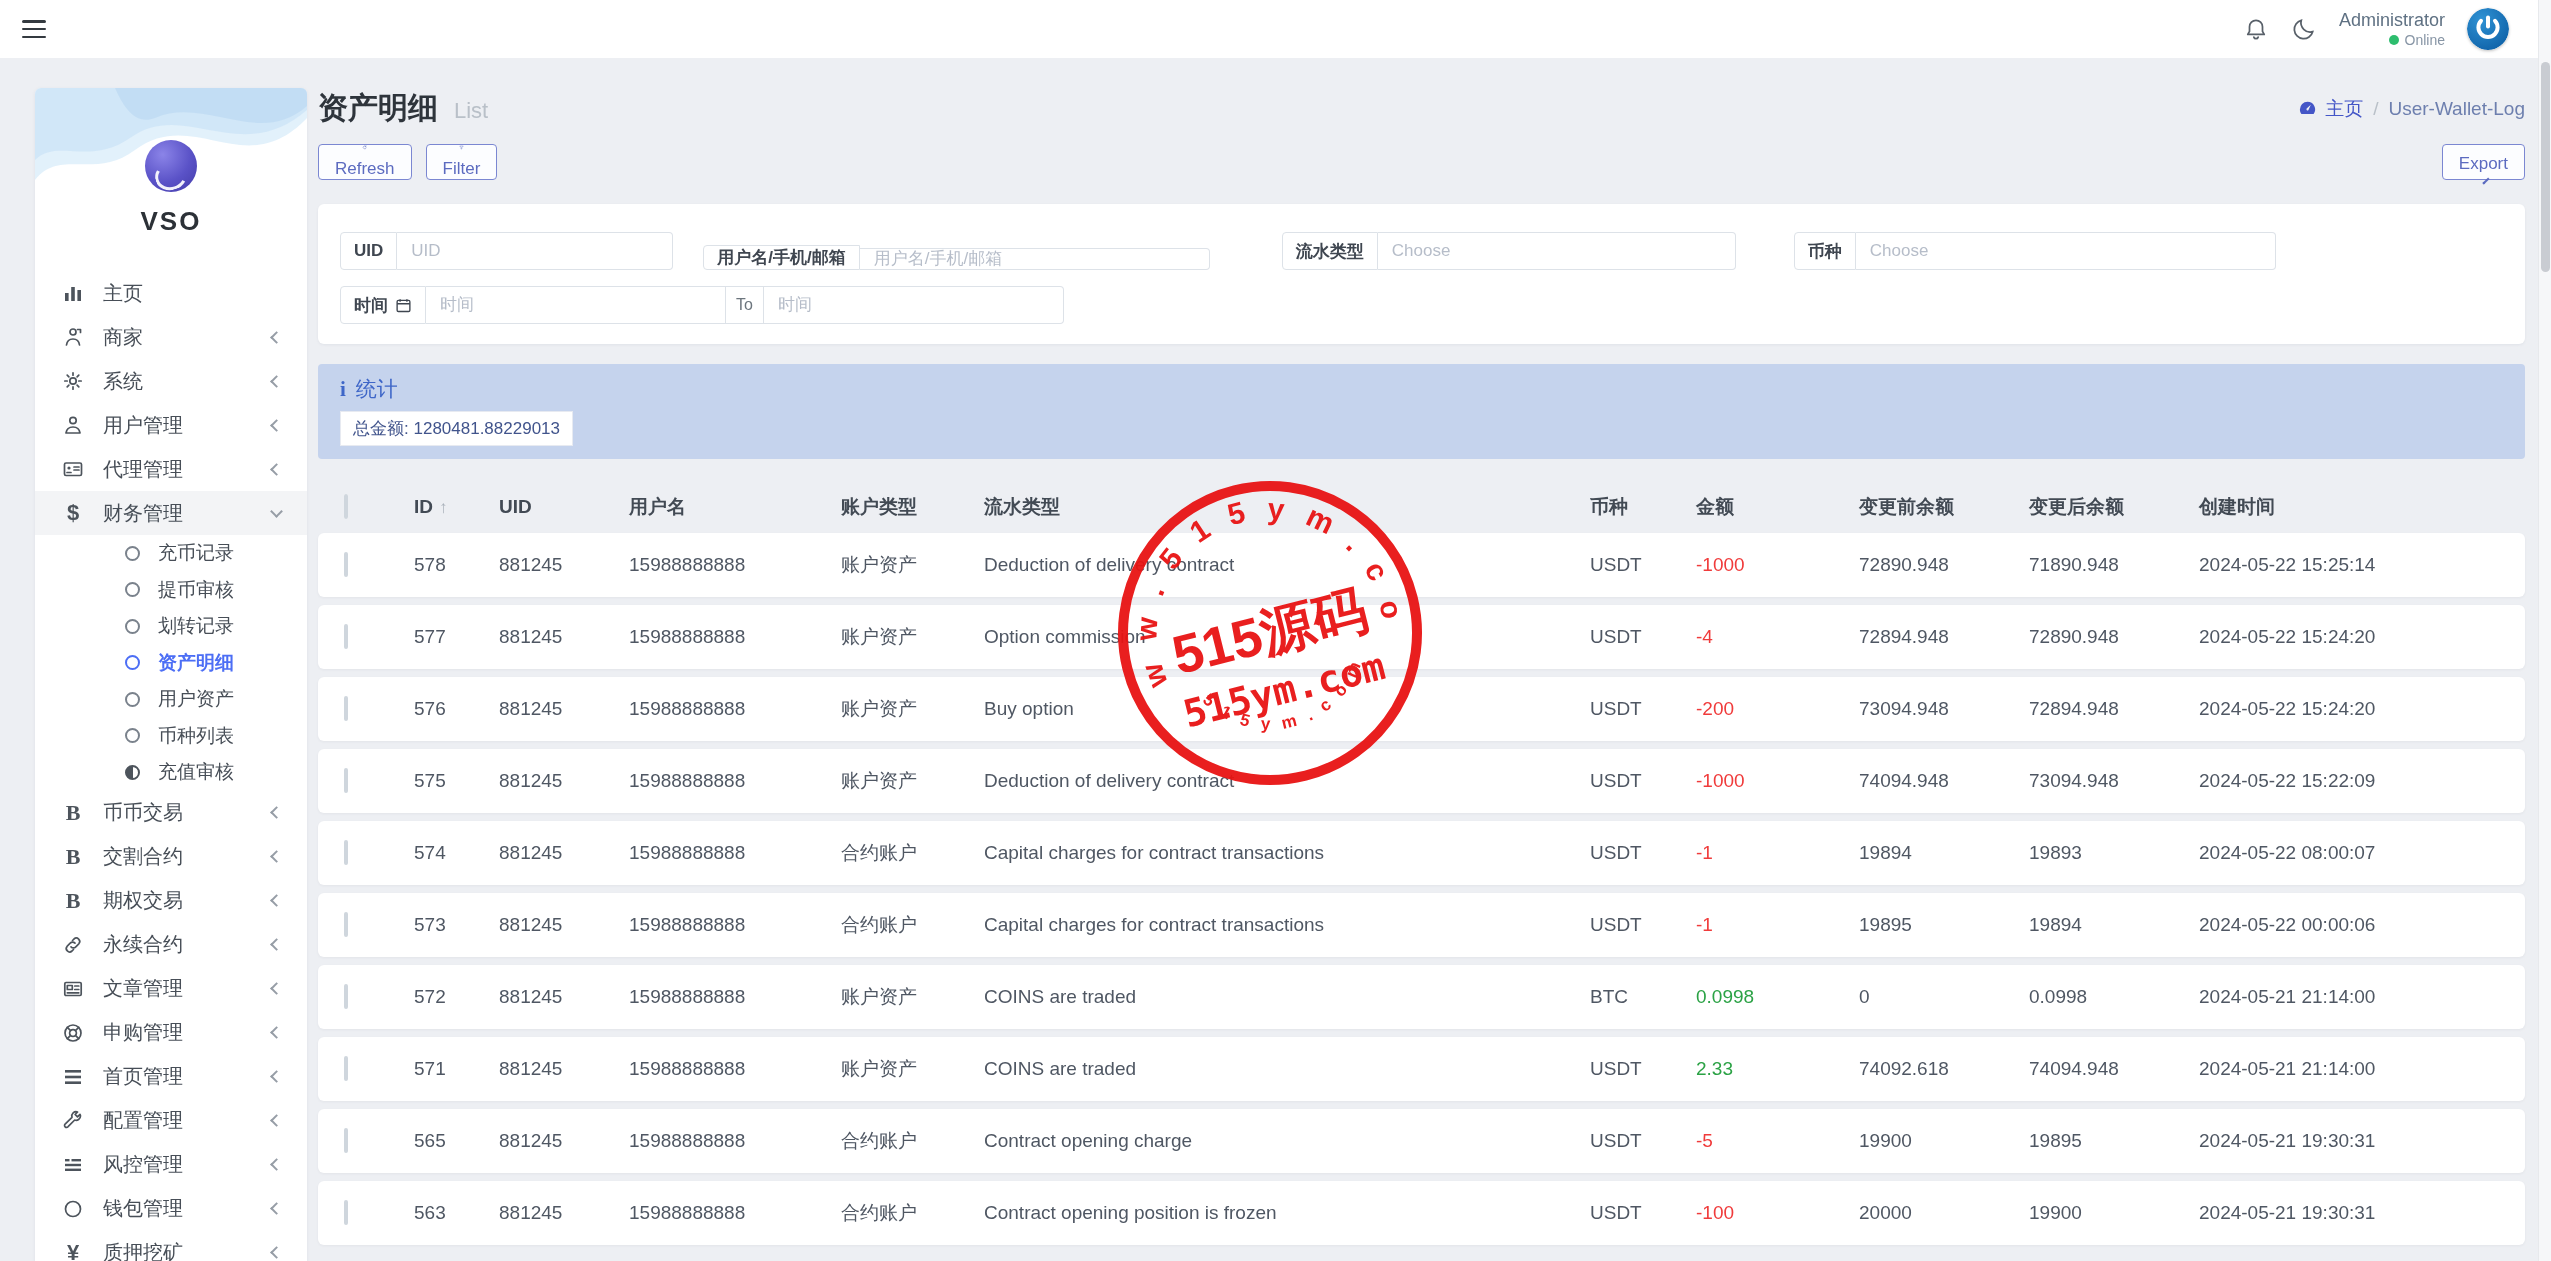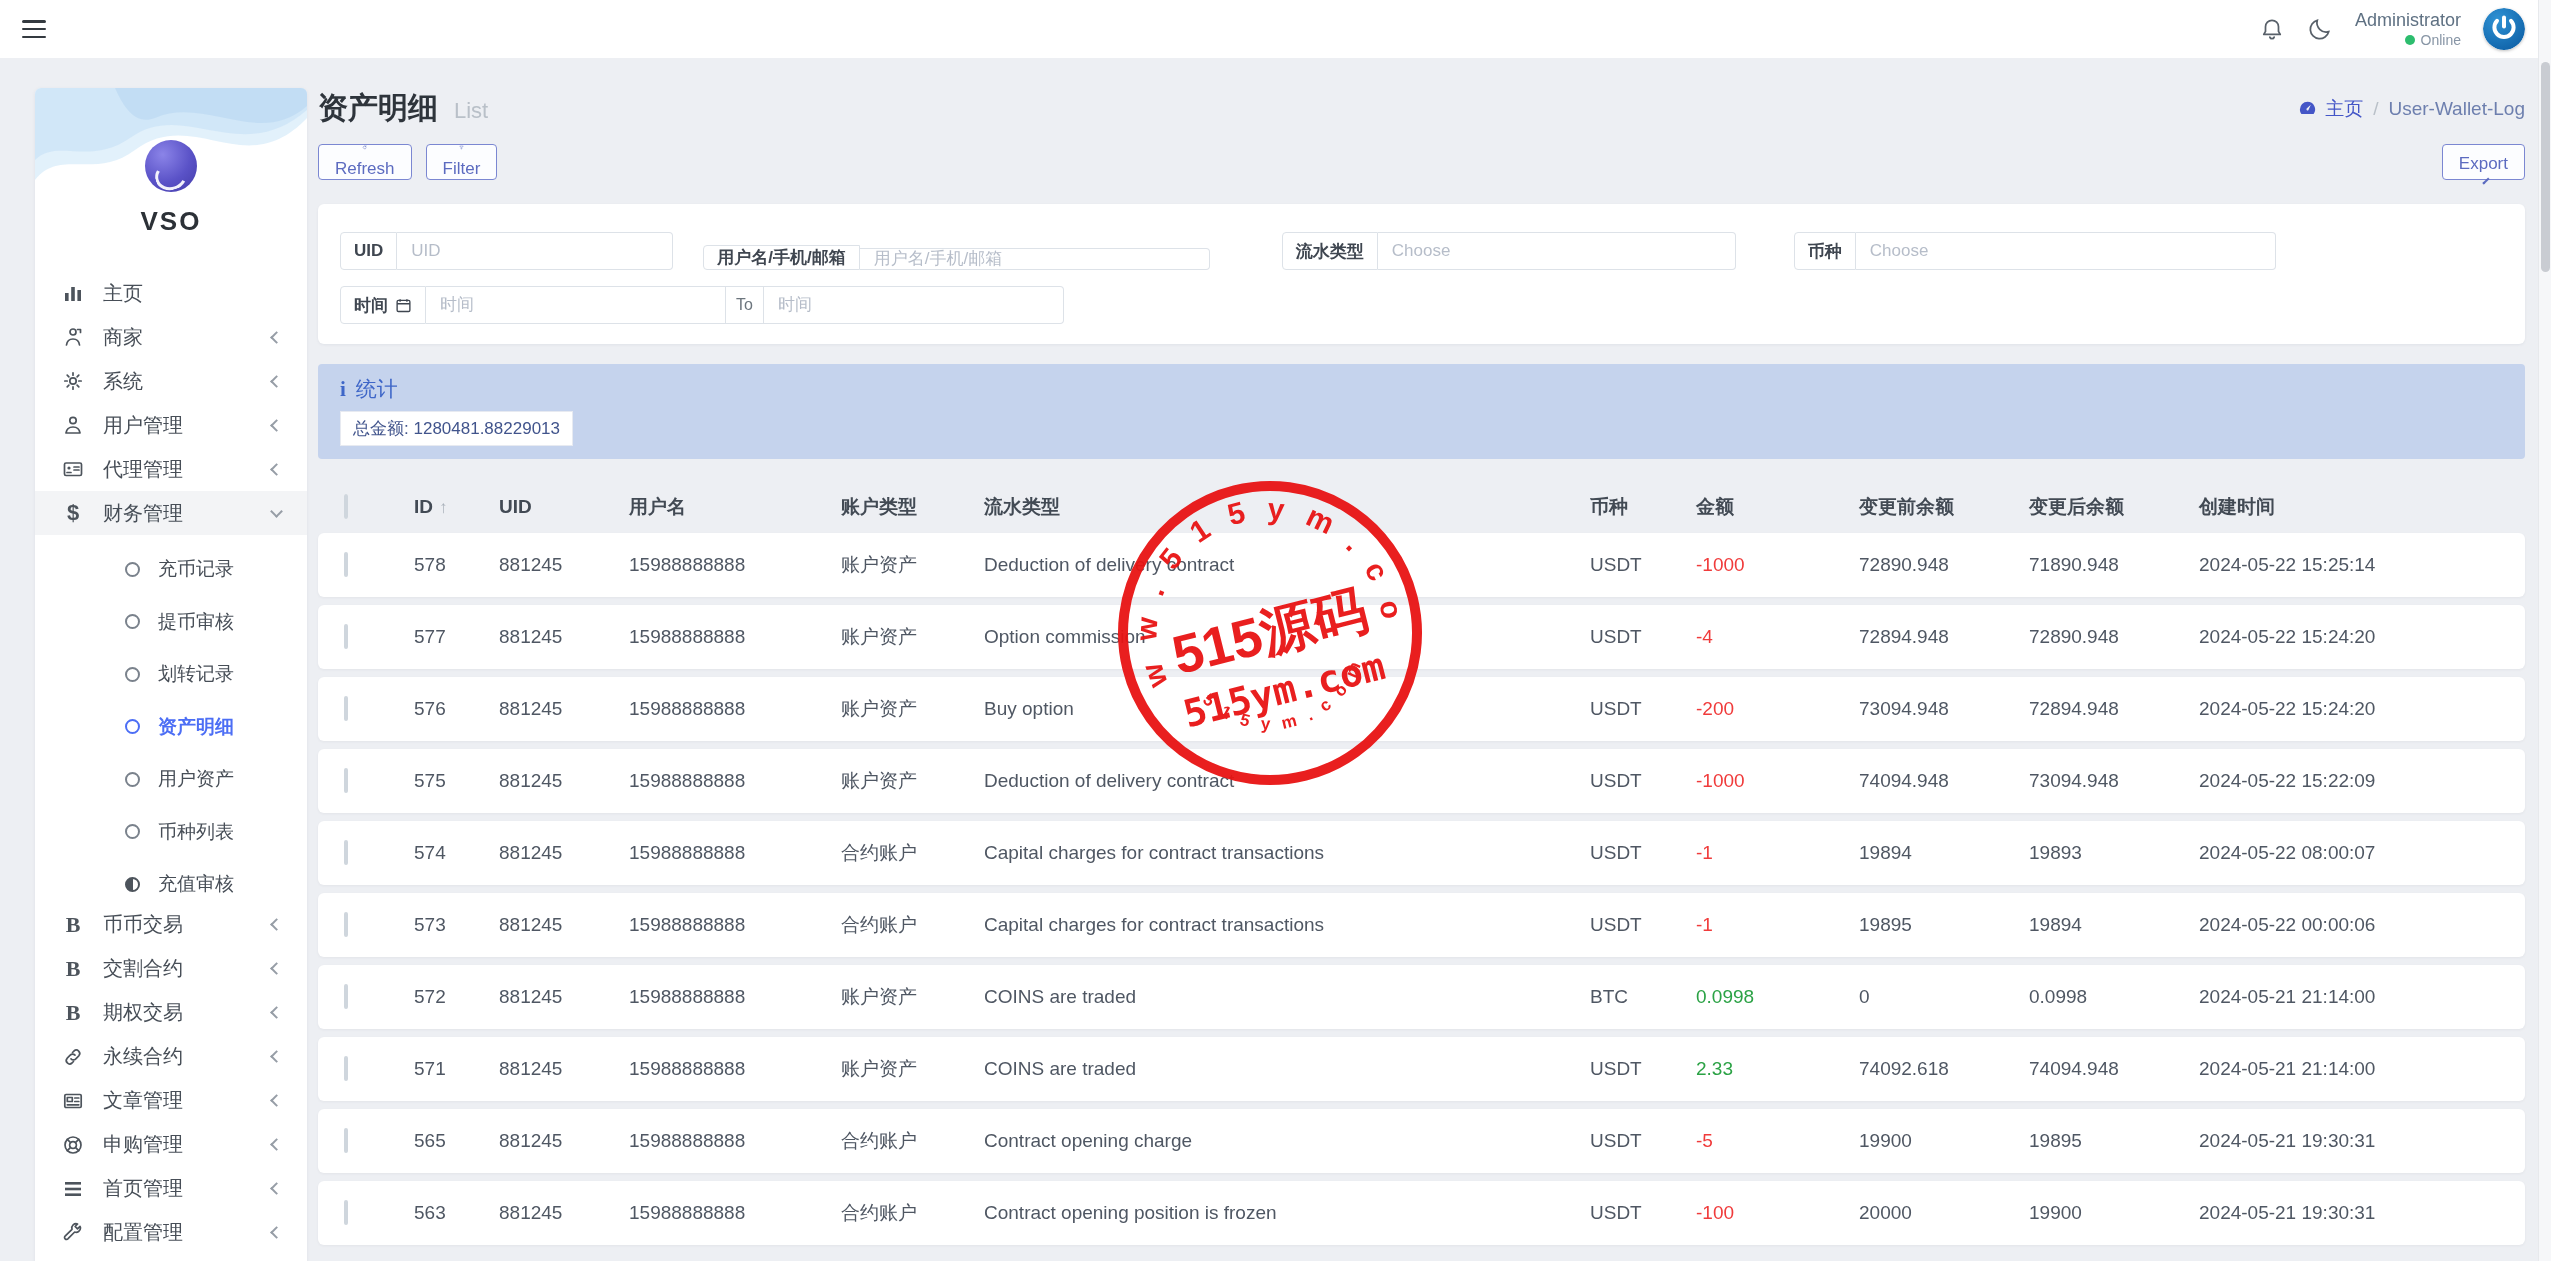--- a/index.html
+++ b/index.html
@@ -3,21 +3,21 @@
 <meta charset="utf-8">
 <style>
   * { margin:0; padding:0; box-sizing:border-box; }
   html,body { width:2551px; height:1261px; overflow:hidden; }
   body { font-family:"Liberation Sans","DejaVu Sans",sans-serif; background:#edeff3; position:relative; color:#4f5763; }
 
   
   .topbar { position:absolute; top:0; left:0; width:2551px; height:58px; background:#ffffff; z-index:5; display:flex; align-items:center; }
   .hamburger { margin-left:22px; width:24px; height:18px; display:flex; flex-direction:column; justify-content:space-between; cursor:pointer; }
   .hamburger span { display:block; height:2.5px; background:#343a40; border-radius:2px; }
-  .topbar-right { position:absolute; right:26px; top:0; height:58px; display:flex; align-items:center; gap:22px; }
+  .topbar-right { position:absolute; right:42px; top:0; height:58px; display:flex; align-items:center; gap:22px; }
   .tb-icon { width:26px; height:26px; color:#586069; }
   .admin-block { text-align:right; line-height:1.25; }
   .admin-name { font-size:18px; color:#5f7183; }
   .admin-status { font-size:14px; color:#8795a5; display:flex; align-items:center; justify-content:flex-end; gap:6px; }
   .dot { width:10px; height:10px; border-radius:50%; background:#2dbd6e; display:inline-block; }
   .avatar { width:42px; height:42px; border-radius:50%; overflow:hidden; box-shadow:0 1px 3px rgba(0,0,0,.25); }
 
   
   .sidebar { position:absolute; left:35px; top:88px; width:272px; height:1180px; background:#ffffff; border-radius:6px 6px 0 0; box-shadow:0 1px 4px rgba(30,40,70,.06); overflow:hidden; z-index:4; }
   .side-wave { position:absolute; top:0; left:0; width:272px; height:150px; }
@@ -27,21 +27,21 @@
   .logo-text { margin-top:14px; font-size:26px; font-weight:700; letter-spacing:2px; color:#2c3137; }
   .nav { margin-top:34px; }
   .nav-item { height:44px; display:flex; align-items:center; padding:0 26px; cursor:pointer; position:relative; }
   .nav-item.expanded { background:#f3f4f6; }
   .nav-icon { width:24px; height:24px; margin-right:18px; color:#4d545c; display:flex; align-items:center; justify-content:center; font-weight:700; font-size:20px; flex:none; }
   .nav-icon svg { width:22px; height:22px; }
   .nav-label { font-size:20px; color:#474e57; flex:1; white-space:nowrap; }
   .chev { width:9px; height:9px; flex:none; }
   .chev.left  { border-top:2px solid #969da6; border-left:2px solid #969da6; transform:rotate(-45deg); }
   .chev.down  { border-left:2px solid #969da6; border-bottom:2px solid #969da6; transform:rotate(-45deg); margin-top:-4px; }
-  .nav-sub { height:36.5px; display:flex; align-items:center; padding-left:90px; cursor:pointer;margin-top:16px; }
+  .nav-sub { height:36.5px; display:flex; align-items:center; padding-left:90px; cursor:pointer; }
   .sub-circle { width:15px; height:15px; border:2px solid #7a828c; border-radius:50%; margin-right:18px; flex:none; background:#fff; }
   .sub-half { background:linear-gradient(90deg,#4d545c 50%,#ffffff 50%); border-color:#4d545c; }
   .sub-label { font-size:19px; color:#474e57; white-space:nowrap; }
   .nav-sub.active .sub-circle { border-color:#4c6ef5; }
   .nav-sub.active .sub-label { color:#4c6ef5; font-weight:700; }
 
   
   .main { position:absolute; left:318px; top:84px; width:2207px; z-index:3; }
   .title-row { display:flex; align-items:baseline; height:46px; margin-top:4px; }
   .page-title { font-size:30px; font-weight:600; color:#2e343b; }

